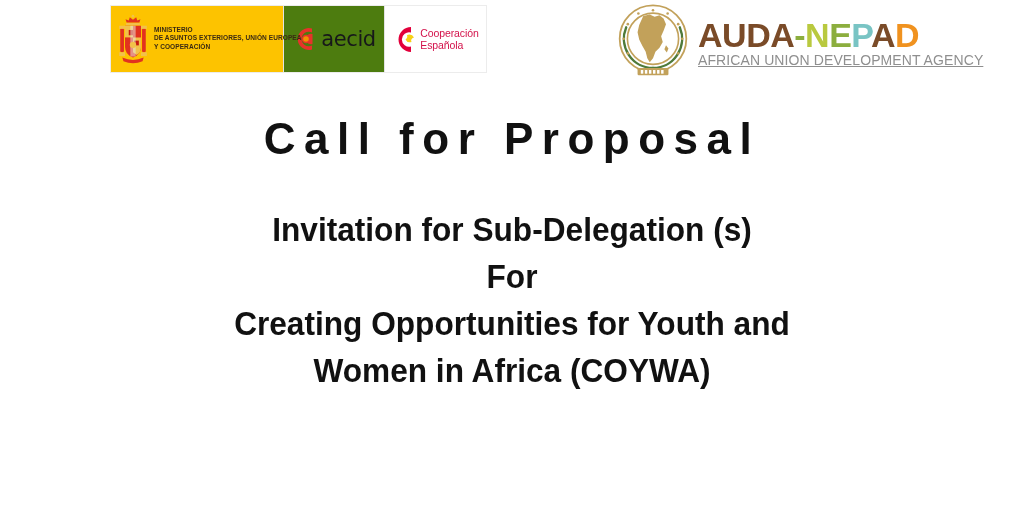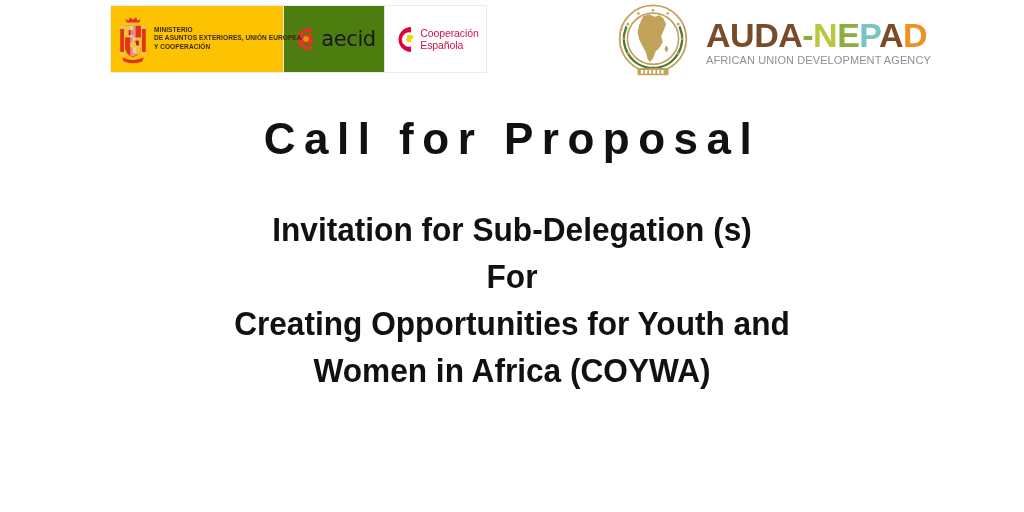--- a/index.html
+++ b/index.html
@@ -110,42 +110,43 @@
     position: absolute;
     left: 612px;
     top: 2px;
     width: 370px;
     height: 80px;
     display: flex;
     align-items: center;
   }
   .au-emblem { width: 82px; height: 78px; flex: 0 0 auto; }
   .nepad-words {
-    margin-left: 12px;
+    margin-left: 4px;
     display: flex;
     flex-direction: column;
     justify-content: center;
     padding-top: 2px;
   }
   .nepad-main {
     font-size: 34px;
     font-weight: bold;
     letter-spacing: -0.5px;
     line-height: 34px;
     font-family: "Liberation Sans", sans-serif;
     white-space: nowrap;
   }
   .nepad-main .l { display: inline; }
   .nepad-sub {
-    font-size: 11px;
+    font-size: 14px;
     color: #8f8f8f;
     letter-spacing: 0.1px;
     line-height: 18px;
     white-space: nowrap;
     margin-top: -1px;
+    text-decoration: underline;
   }
 
   
   .content {
     position: absolute;
     top: 86px;
     left: 0;
     width: 1024px;
     text-align: center;
   }

